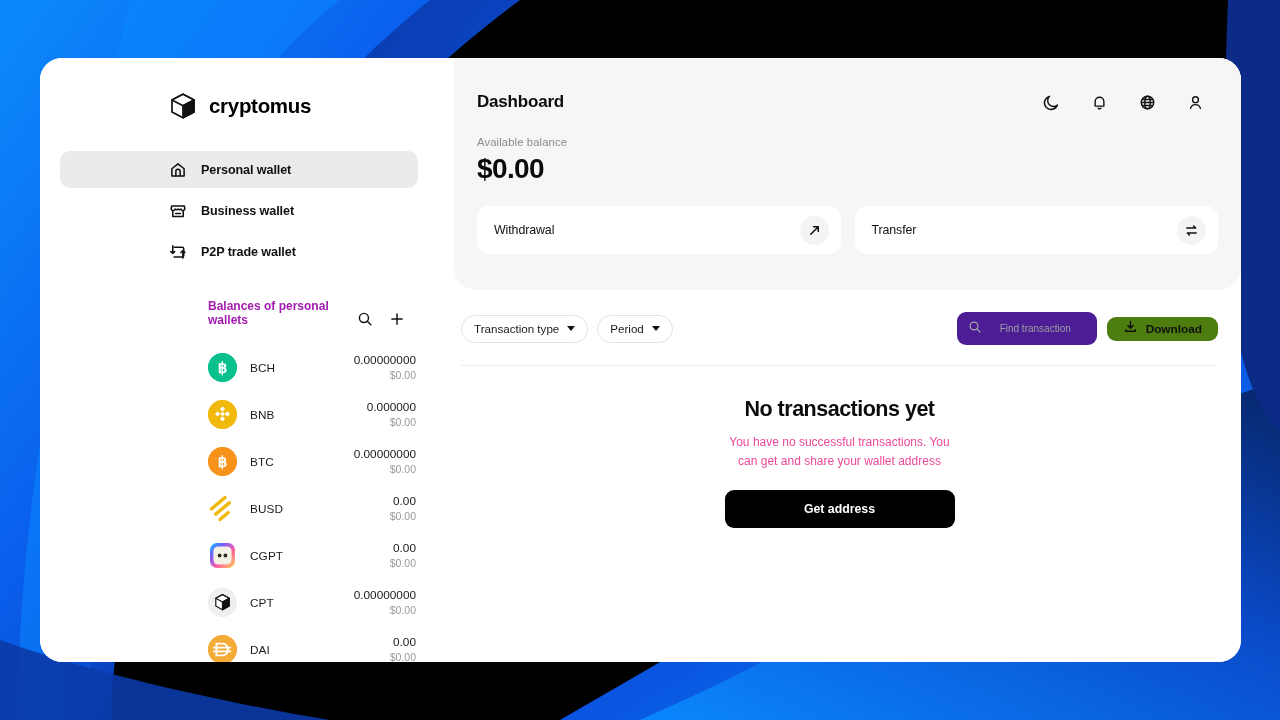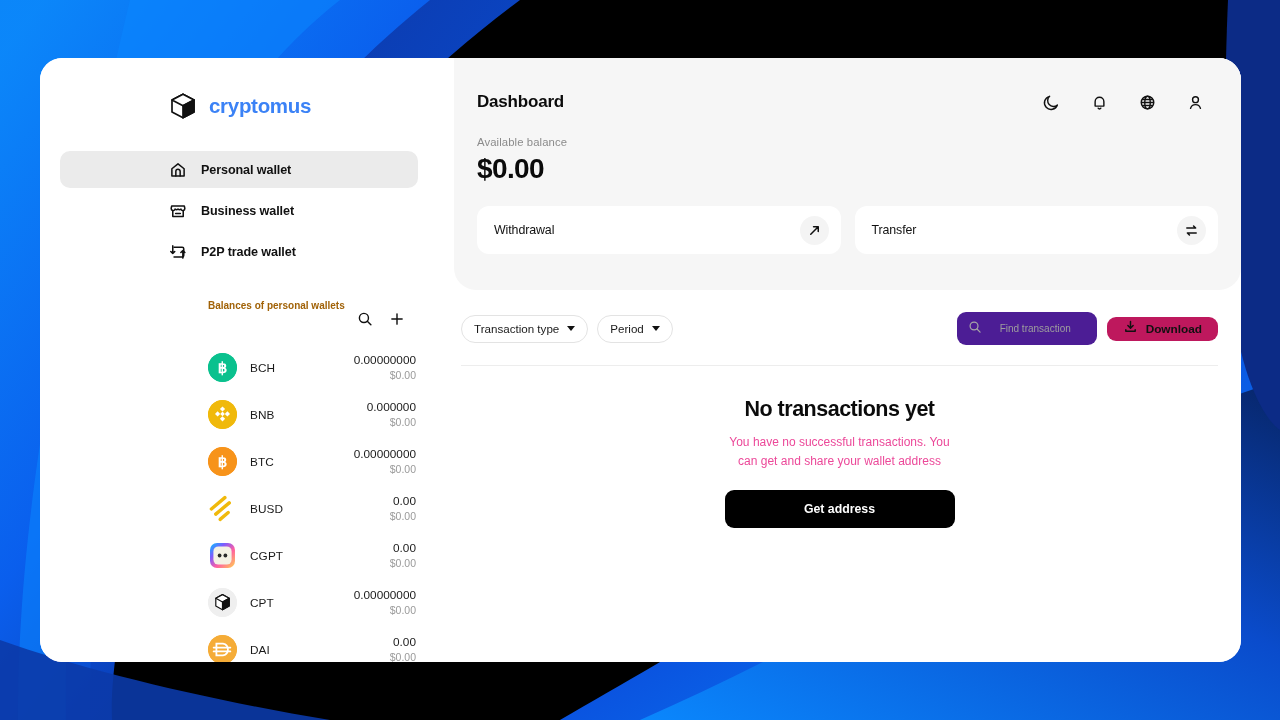--- a/index.html
+++ b/index.html
@@ -28,39 +28,39 @@
   
   .sidebar {
     width: 398px; height: 100%;
     background: #ffffff;
     padding: 0;
     position: relative;
     flex: 0 0 398px;
   }
   .brand { display: flex; align-items: center; gap: 11px; padding: 33px 0 0 128px; }
   .brand-mark { width: 30px; height: 30px; flex: 0 0 30px; }
-  .brand-name { font-size: 20.5px; font-weight: 700; color: #3b82f6; letter-spacing: -0.3px; }
+  .brand-name { font-size: 20.5px; font-weight: 700; color: #000000; letter-spacing: -0.3px; }
 
   .nav { margin-top: 30px; padding: 0 20px 0 20px; }
   .nav-item {
     display: flex; align-items: center; gap: 14px;
     height: 37px; padding: 0 0 0 108px;
     border-radius: 10px; margin-bottom: 4px;
     cursor: pointer;
     position: relative;
   }
   .nav-item.active { background: #ebebeb; }
   .nav-icon { width: 19px; height: 19px; flex: 0 0 19px; display: flex; align-items: center; justify-content: center; }
   .nav-label { font-size: 12.6px; font-weight: 700; color: #111; letter-spacing: -0.1px; }
 
   .balances-head {
     display: flex; align-items: flex-start; justify-content: space-between;
     padding: 26px 32px 0 168px;
   }
-  .balances-title { font-size: 10px; font-weight: 700; color: #a16207; line-height: 1.15; max-width: 150px; }
+  .balances-title { font-size: 12px; font-weight: 700; color: #a21caf; line-height: 1.15; max-width: 150px; }
   .balances-actions { display: flex; align-items: center; gap: 14px; padding-top: 10px; }
   .bh-btn { width: 18px; height: 18px; cursor: pointer; display: flex; align-items: center; justify-content: center; }
 
   .coin-list { margin-top: 16px; padding: 0 22px 0 168px; position: relative; }
   .coin-row {
     display: flex; align-items: center; justify-content: space-between;
     height: 47px; cursor: pointer;
   }
   .coin-left { display: flex; align-items: center; gap: 13px; }
   .coin-ico { width: 29px; height: 29px; flex: 0 0 29px; border-radius: 50%; display: flex; align-items: center; justify-content: center; font-weight: 700; color: #fff; overflow: hidden; }
@@ -105,21 +105,21 @@
     margin-right: 9px;
   }
   .caret { width: 0; height: 0; border-left: 4.5px solid transparent; border-right: 4.5px solid transparent; border-top: 5.5px solid #111; }
   .tx-spacer { flex: 1 1 auto; }
   .search-box {
     width: 140px; height: 33px; background: #4c1d95; border-radius: 9px;
     display: flex; align-items: center; gap: 18px; padding: 0 11px; cursor: text;
   }
   .search-ph { font-size: 10px; color: #9e9e9e; }
   .download-btn {
-    height: 24px; background: #be185d; border-radius: 9px; margin-left: 10px;
+    height: 24px; background: #4d7c0f; border-radius: 9px; margin-left: 10px;
     display: flex; align-items: center; gap: 8px; padding: 0 16px; cursor: pointer;
   }
   .download-label { font-size: 11.8px; font-weight: 700; color: #111; }
   .tx-divider { height: 1px; background: #ededed; margin-top: 20px; }
 
   .empty { text-align: center; padding-top: 31px; }
   .empty-title { font-size: 21.5px; font-weight: 700; color: #0b0b0b; letter-spacing: -0.5px; text-align: center; }
   .empty-sub { font-size: 12px; color: #ec4899; line-height: 1.55; margin: 11px auto 0; width: 232px; }
   .get-btn {
     display: inline-flex; align-items: center; justify-content: center;

